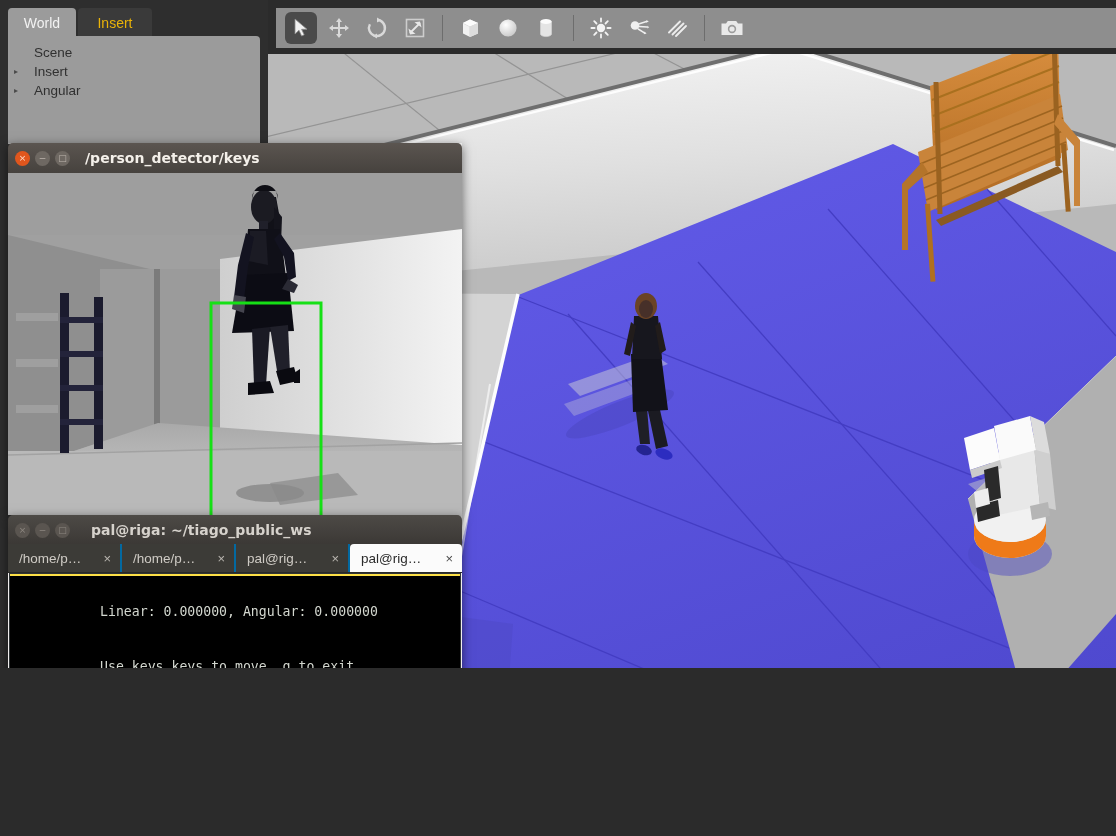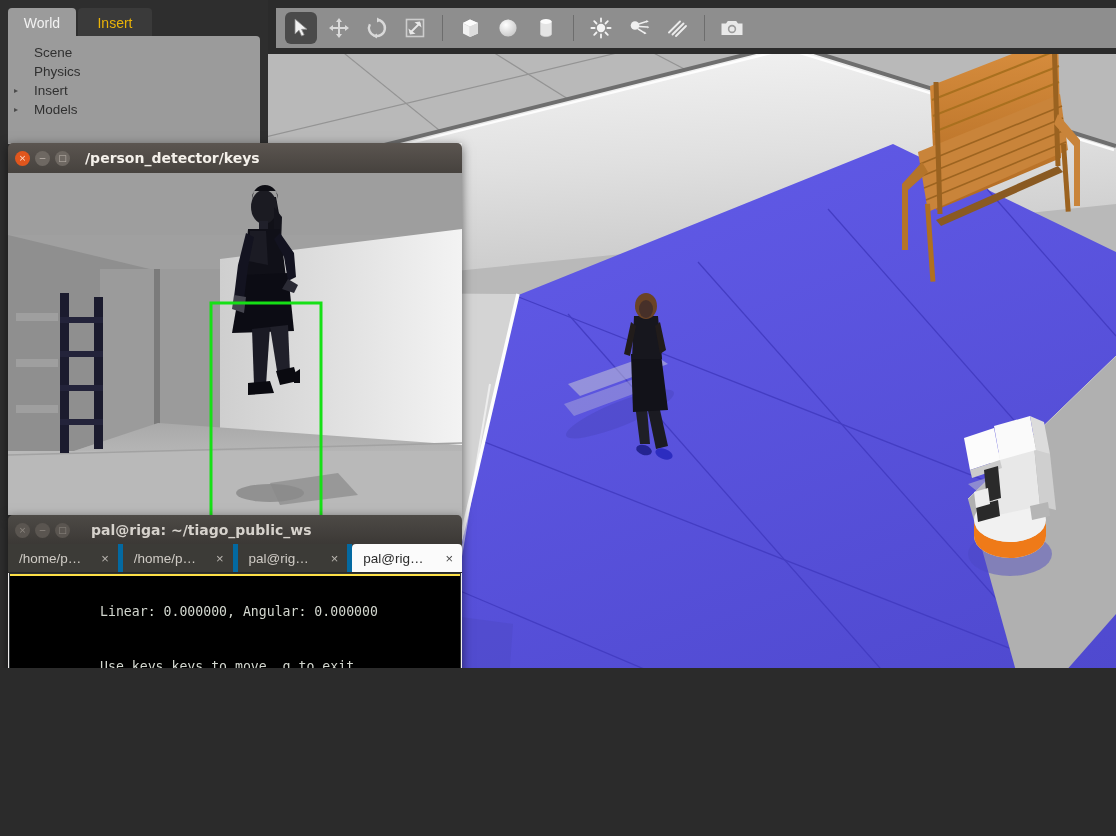--- a/index.html
+++ b/index.html
@@ -131,21 +131,21 @@
   }
   .term-tabs {
     height: 28px; width: 100%; background: #3c3b37;
     display: flex; align-items: flex-end;
     border-bottom: 1px solid #2a2a28;
   }
   .term-tab {
     height: 28px; flex: 1 1 0; min-width: 0;
     display: flex; align-items: center; justify-content: space-between;
     padding: 0 9px 0 11px; font-size: 13.5px;
-    border-right: 5px solid #0369a1;
+    border-right: 2px solid #0369a1;
     cursor: default;
   }
   .term-tab.inactive { background: #3c3b37; color: #cfcbc5; }
   .term-tab.active {
     background: #fbfbfb; color: #2b2b2b;
     border-radius: 4px 4px 0 0; border-right: none;
   }
   .tab-label { overflow: hidden; white-space: nowrap; text-overflow: clip; }
   .tab-close { font-size: 13px; margin-left: 6px; opacity: .85; }
 
@@ -200,30 +200,26 @@
         <span>Insert</span>
       </div>
     </div>
 
     <div class="gz-tree">
       <div class="tree-row">
         <span class="tree-arrow empty">▸</span>
         <span class="tree-label">Scene</span>
       </div>
       <div class="tree-row">
-        <span class="tree-arrow empty">▸</span>
-        <span class="tree-label">Physics</span>
+        <span class="tree-arrow">▸</span>
+        <span class="tree-label">Insert</span>
       </div>
       <div class="tree-row">
         <span class="tree-arrow">▸</span>
-        <span class="tree-label">Insert</span>
-      </div>
-      <div class="tree-row">
-        <span class="tree-arrow">▸</span>
-        <span class="tree-label">Models</span>
+        <span class="tree-label">Angular</span>
       </div>
     </div>
 
     <div class="gz-left-filler"></div>
 
     <div class="pd-shadow-strip"></div>
     <div class="h-scroll-outer">
       <div class="h-scroll-thumb"></div>
     </div>
   </div>

